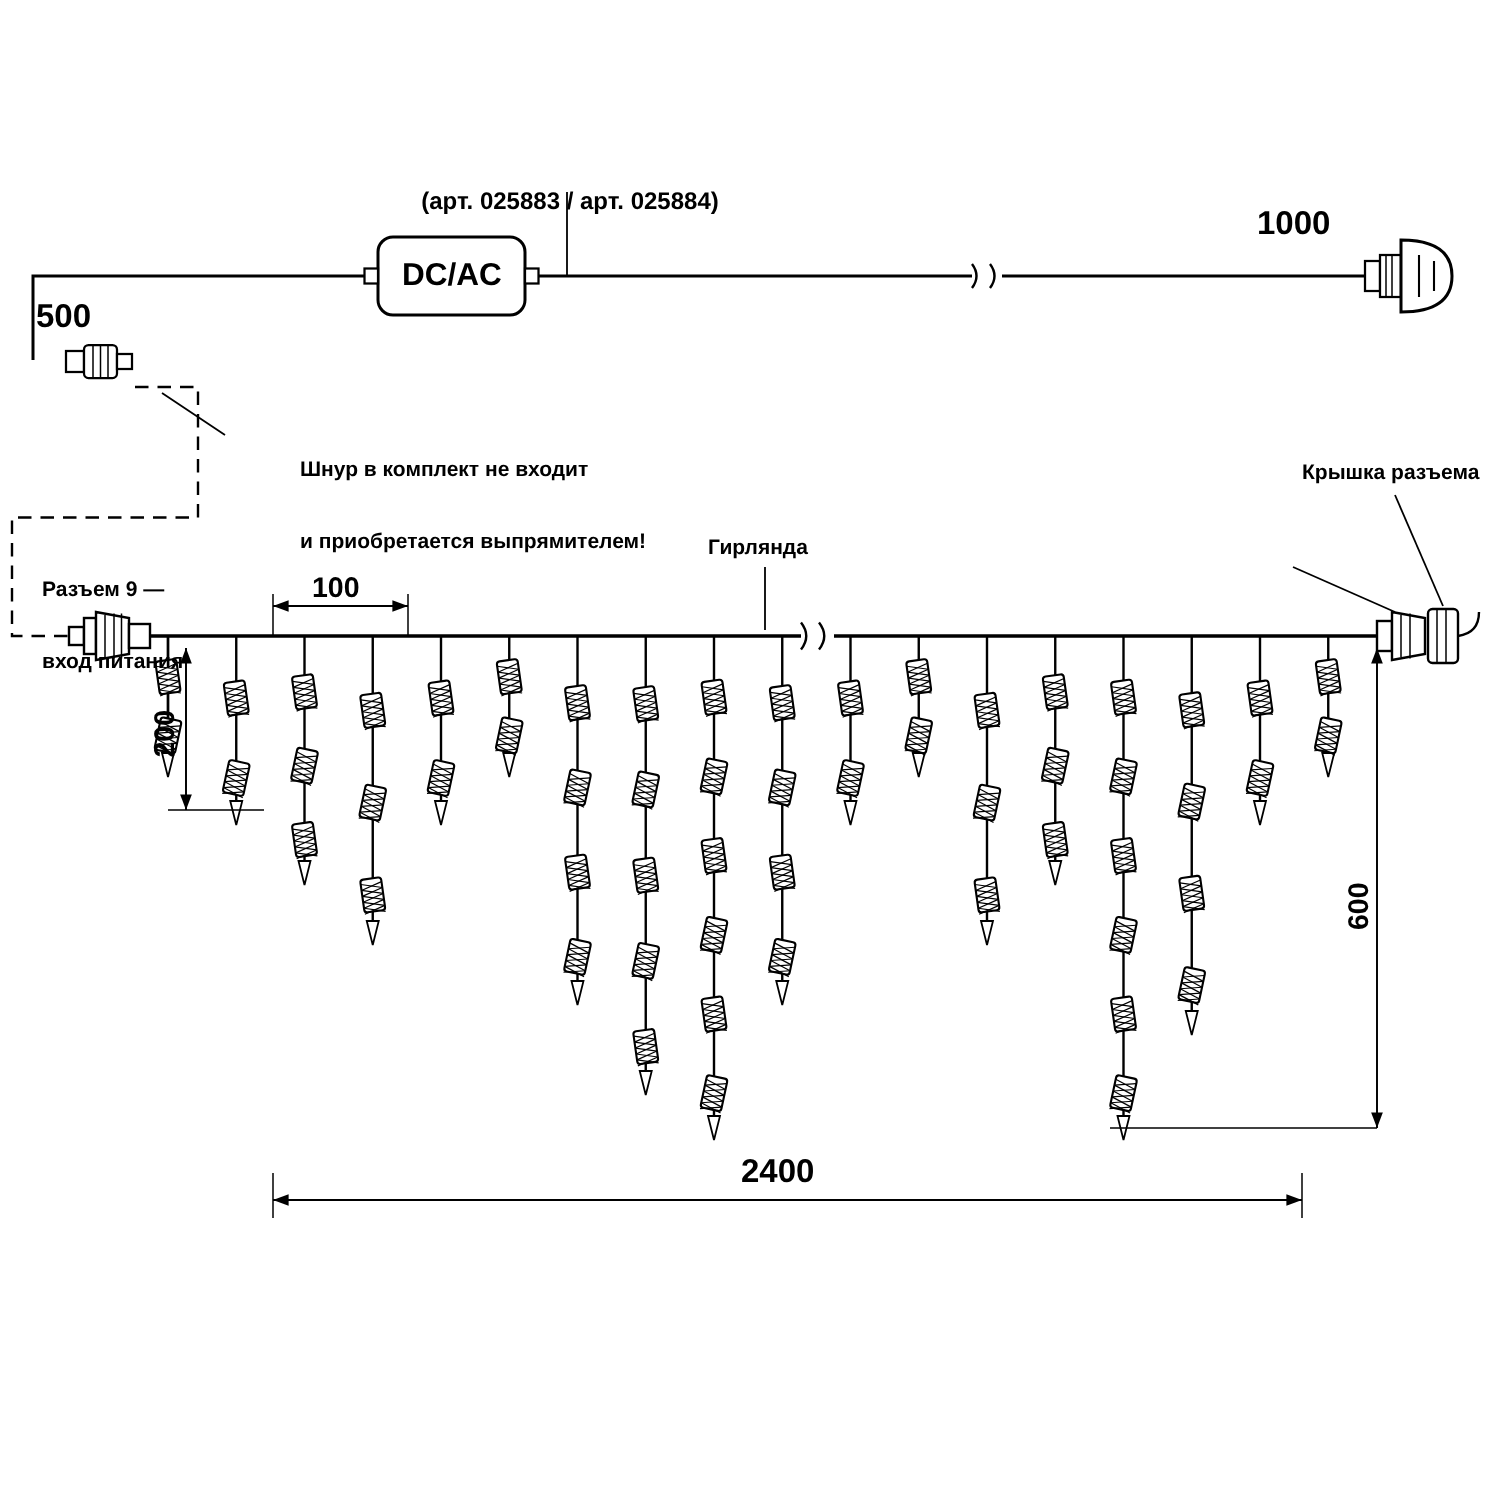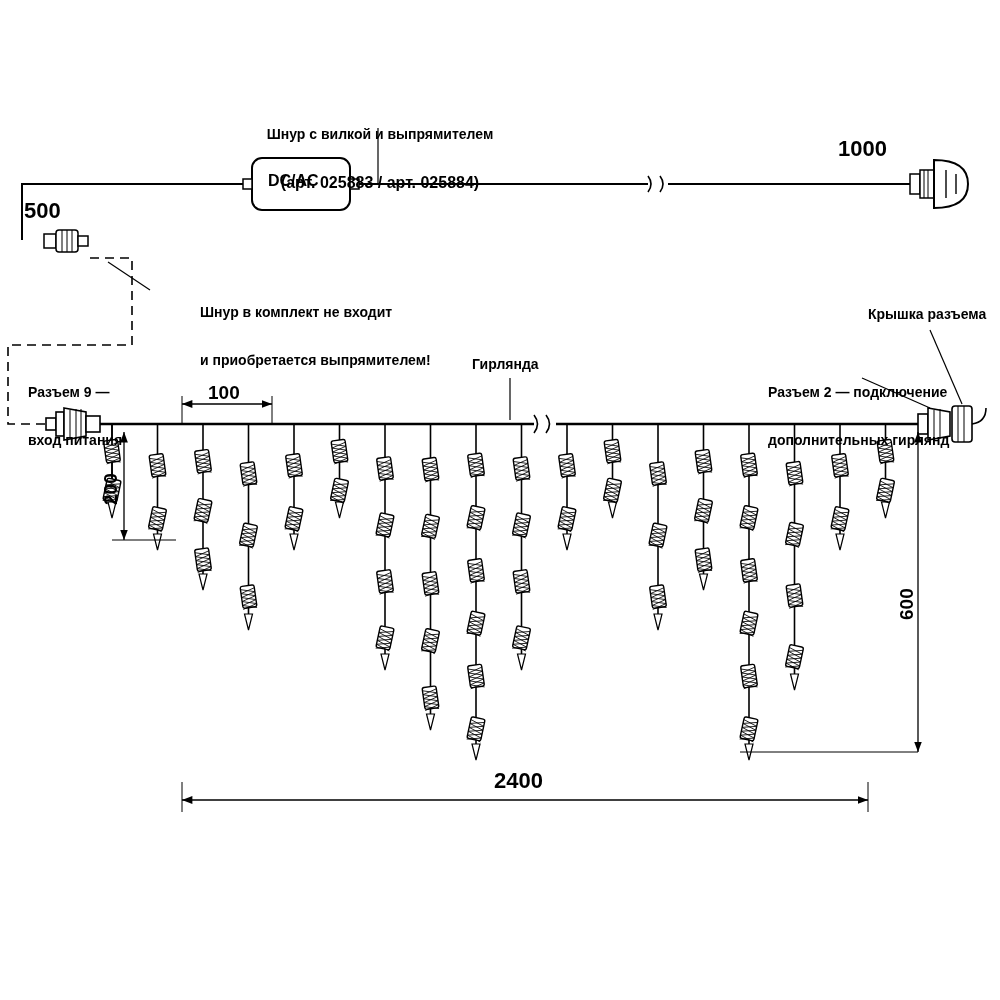--- a/index.html
+++ b/index.html
@@ -993,46 +993,41 @@
 
     <g stroke="#000" stroke-width="1.2" fill="none">
       <line x1="510" y1="378" x2="510" y2="420"></line>
       <line x1="862" y1="378" x2="930" y2="408"></line>
       <line x1="930" y1="330" x2="962" y2="404"></line>
       <line x1="150" y1="290" x2="108" y2="262"></line>
     </g>
   </svg>
 
   <div class="lbl note note-center" style="left:380px; top:94px; width:270px; margin-left:-135px;">
-    <div>Шнур с вилкой и выпрямителем</div>
     <div class="note-small">(арт. 025883 / арт. 025884)</div>
   </div>
 
-  <div class="lbl" style="left:268px; top:172px; font-size:16px; font-weight:700;">DC/AC</div>
+  <div class="lbl" style="left:268px; top:172px; font-size:21px; font-weight:700;">DC/AC</div>
 
   <div class="lbl dim-big" style="left:24px; top:150px;margin-top:48px;">500</div>
 
   <div class="lbl dim-big" style="left:838px; top:136px;">1000</div>
 
   <div class="lbl note" style="left:152px; top:272px;margin-left:48px;">
     <div>Шнур в комплект не входит</div>
     <div>и приобретается выпрямителем!</div>
   </div>
 
   <div class="lbl note" style="left:28px; top:352px;">
     <div>Разъем 9 —</div>
     <div>вход питания</div>
   </div>
 
   <div class="lbl note" style="left:472px; top:356px;">Гирлянда</div>
 
-  <div class="lbl note" style="left:768px; top:352px;">
-    <div>Разъем 2 — подключение</div>
-    <div>дополнительных гирлянд</div>
-  </div>
 
   <div class="lbl note" style="left:868px; top:306px;">Крышка разъема</div>
 
   <div class="lbl dim" style="left:208px; top:382px;">100</div>
 
   <div class="lbl dim rot90" style="left:100px; top:505px;">200</div>
 
   <div class="lbl dim rot90" style="left:896px; top:620px;">600</div>
 
   <div class="lbl dim-big" style="left:494px; top:768px;">2400</div>

